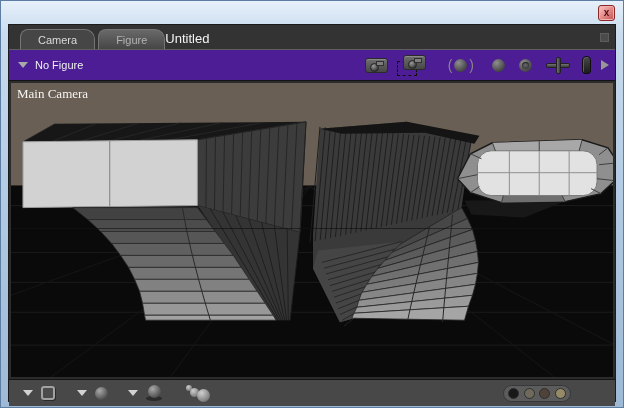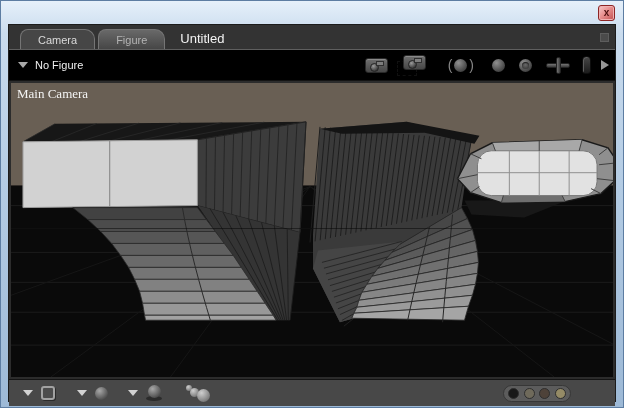--- a/index.html
+++ b/index.html
@@ -22,24 +22,24 @@
     position:absolute;left:7px;right:7px;top:23px;bottom:5px;
     background:#393939;border:1px solid #1c1c1c;
     display:flex;flex-direction:column;
   }
   
   .tabbar{height:24px;background:#333333;display:flex;align-items:flex-end;position:relative;flex:0 0 auto;}
   .tab{height:20px;padding:0 17px;display:flex;align-items:center;font-size:11px;
        border-radius:8px 10px 0 0;border:1px solid #757575;border-bottom:none;}
   .tab-preview{margin-left:11px;background:#464646;color:#dadada;}
   .tab-render{margin-left:3px;background:linear-gradient(180deg,#696969,#464646);color:#b3b3b3;}
-  .doc-title{color:#f3f3f3;font-size:13px;margin-left:15px;align-self:center;padding-top:2px;}
+  .doc-title{color:#f3f3f3;font-size:13px;align-self:center;padding-top:2px;}
   .tab-notch{position:absolute;right:6px;top:8px;width:9px;height:9px;background:#4b4b4b;border:1px solid #5d5d5d;}
   
-  .toolbar{height:31px;background:#000000;border-top:1px solid #5f5f5f;display:flex;align-items:center;flex:0 0 auto;}
+  .toolbar{height:31px;background:#4c1d95;border-top:1px solid #5f5f5f;display:flex;align-items:center;flex:0 0 auto;}
   .dropdown{display:flex;align-items:center;gap:7px;font-size:11px;color:#efefef;}
   .dd-figure{margin-left:9px;}
   .dd-actor{margin-left:26px;}
   .caret{width:0;height:0;border-left:5px solid transparent;border-right:5px solid transparent;border-top:6px solid #a8a8a8;}
   .caret.bright{border-top-color:#d2d2d2;}
   .cam-icons{margin-left:auto;margin-right:6px;display:flex;align-items:center;}
   .icon{display:inline-flex;align-items:center;justify-content:center;}
   .cam{width:23px;height:15px;border-radius:3px;position:relative;
        background:linear-gradient(180deg,#6f6f6f,#474747);border:1px solid #2a2a2a;
        box-shadow:inset 0 1px 0 #8a8a8a;}

